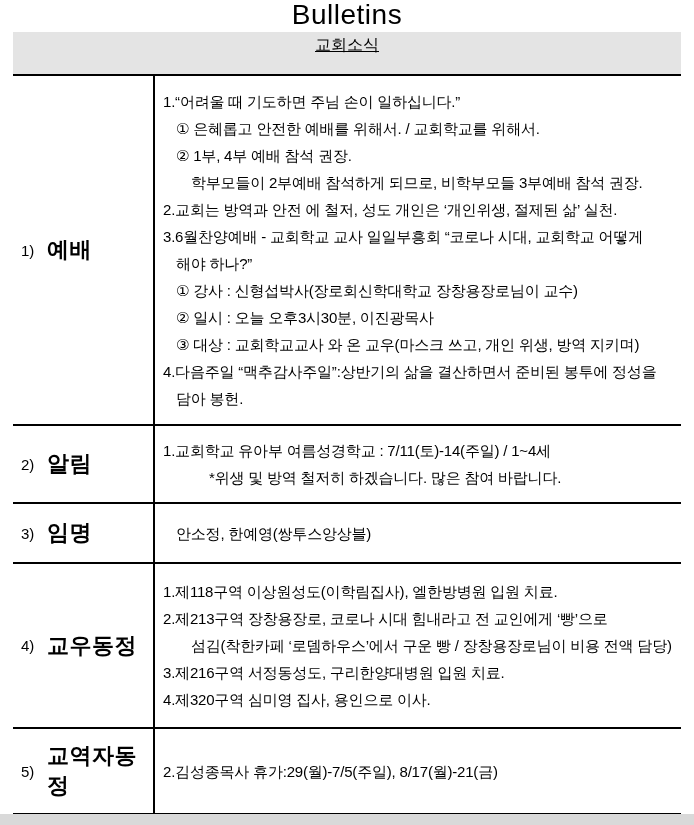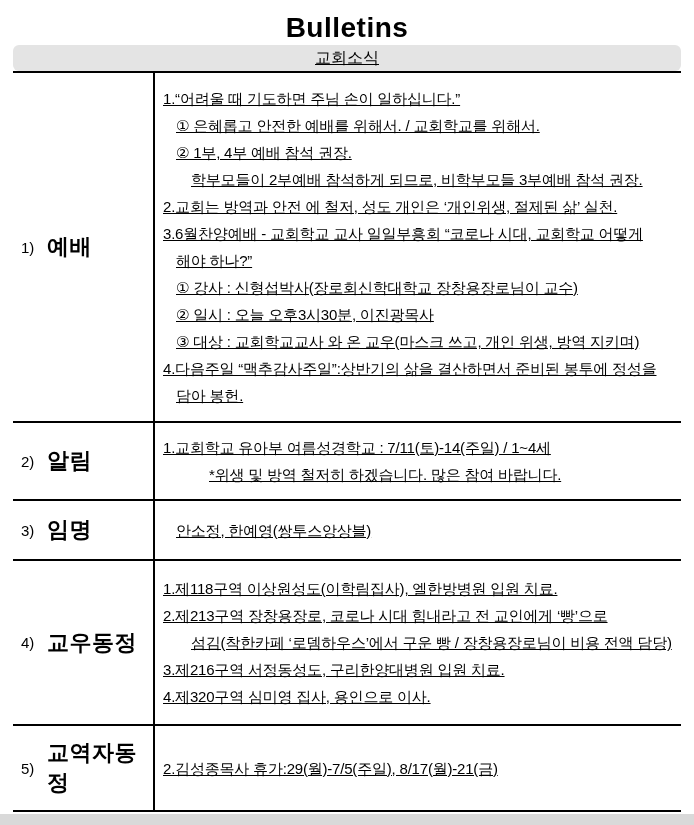--- a/index.html
+++ b/index.html
@@ -8,36 +8,34 @@
     width: 694px; height: 825px;
     background: #ffffff;
     color: #000000;
     font-family: "Liberation Sans", "DejaVu Sans", sans-serif;
     overflow: hidden;
   }
   .page { position: relative; width: 694px; height: 825px; }
 
   .title {
     margin: 0;
-    padding-top: 13px;
     text-align: center;
     font-size: 28px;
-    font-weight: bold;
+    font-weight: normal;
     letter-spacing: 0.5px;
     line-height: 30px;
   }
 
   .header-bar {
     margin: 2px 13px 0 13px;
-    height: 26px;
+    height: 42px;
     background: #e4e4e4;
     text-align: center;
     font-size: 16px;
     line-height: 26px;
-    border-radius: 6px;
   }
   .header-bar .hdr-label { text-decoration: underline; }
 
   .btable {
     margin: 0 13px;
     border-top: 2px solid #000;
     border-bottom: 2px solid #000;
   }
   .brow { display: flex; }
   .brow + .brow { border-top: 2px solid #000; }
@@ -73,21 +71,20 @@
     justify-content: center;
     padding: 6px 4px 6px 8px;
     overflow: hidden;
   }
   .line {
     margin: 0;
     font-size: 15px;
     line-height: 27px;
     white-space: nowrap;
     letter-spacing: -0.2px;
-    text-decoration: underline;
   }
   .ind-none  { padding-left: 0; }
   .ind-small { padding-left: 6px; margin-left: 40px; }
   .ind-mid   { padding-left: 13px; }
   .ind-big   { padding-left: 28px; }
 
   .bottom-strip {
     position: absolute;
     left: 0; bottom: 0;
     width: 694px;

